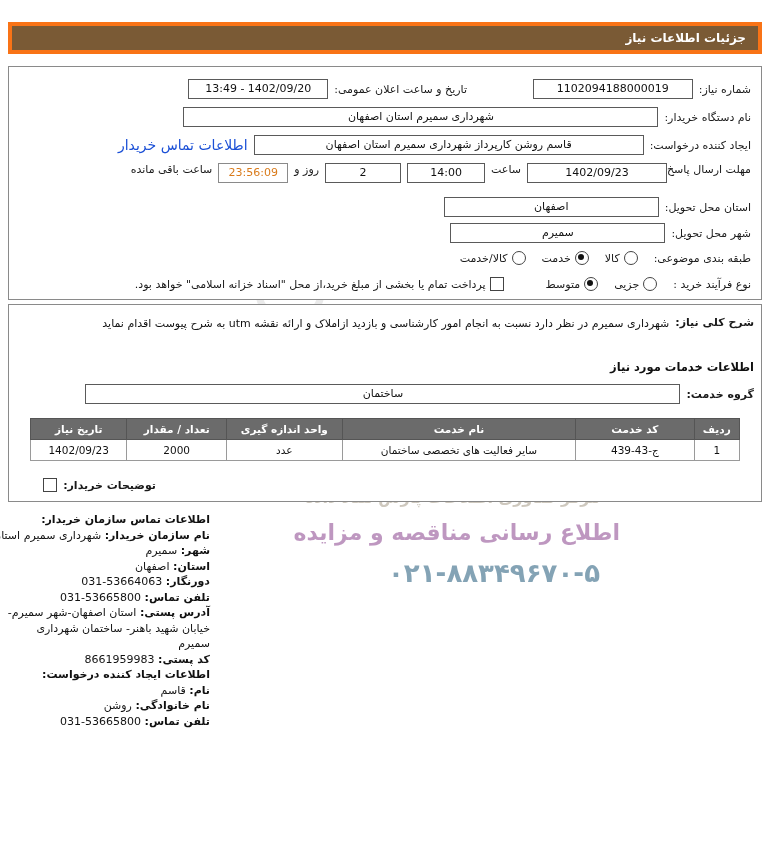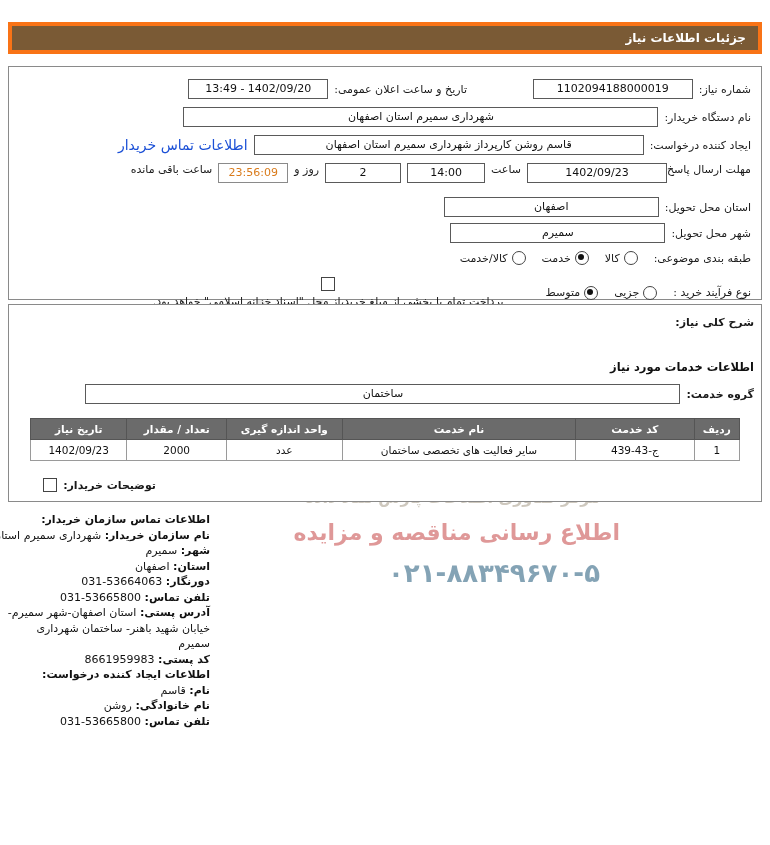--- a/index.html
+++ b/index.html
@@ -203,21 +203,21 @@
   }
   .wm3 {
     top: 488px; right: 170px;
     font-size: 16px;
     color: #c9c3b7;
     opacity: .9;
   }
   .wm4 {
     top: 520px; right: 150px;
     font-size: 22px;
-    color: #b91c1c;
+    color: #701a75;
     opacity: .45;
     margin-left: 27px;
   }
   .wm5 {
     top: 558px; right: 170px;
     font-size: 26px;
     color: #0c4a6e;
     opacity: .5;
     direction: ltr;
     letter-spacing: 1px;
@@ -310,31 +310,32 @@
     <div class="row" style="top:210px; right:10px; gap:16px;">
       <span class="lbl">نوع فرآیند خرید :</span>
       <span class="opt">
         <span class="radio"></span>
         <span class="lbl">جزیی</span>
       </span>
       <span class="opt">
         <span class="radio checked"></span>
         <span class="lbl">متوسط</span>
       </span>
-      <span class="opt" style="margin-right:26px;flex-direction:column;">
+      <span class="opt" style="margin-right:26px;">
         <span class="chk"></span>
         <span class="lbl">پرداخت تمام یا بخشی از مبلغ خرید،از محل "اسناد خزانه اسلامی" خواهد بود.</span>
       </span>
     </div>
   </div>
 
   <div class="panel" id="panel-mid"></div>
 
   <div class="need-row">
     <span class="lbl bold">شرح کلی نیاز:</span>
+    <span class="need-text">شهرداری سمیرم در نظر دارد نسبت به انجام امور کارشناسی و بازدید ازاملاک و ارائه نقشه utm به شرح پیوست اقدام نماید</span>
   </div>
 
   <div class="section-title" style="top:360px; right:16px;">اطلاعات خدمات مورد نیاز</div>
 
   <div class="row" style="top:384px; right:16px;">
     <span class="lbl bold">گروه خدمت:</span>
     <span class="field" style="width:595px;">ساختمان</span>
   </div>
 
   <table class="tbl" style="top:418px; right:30px; width:710px;">

